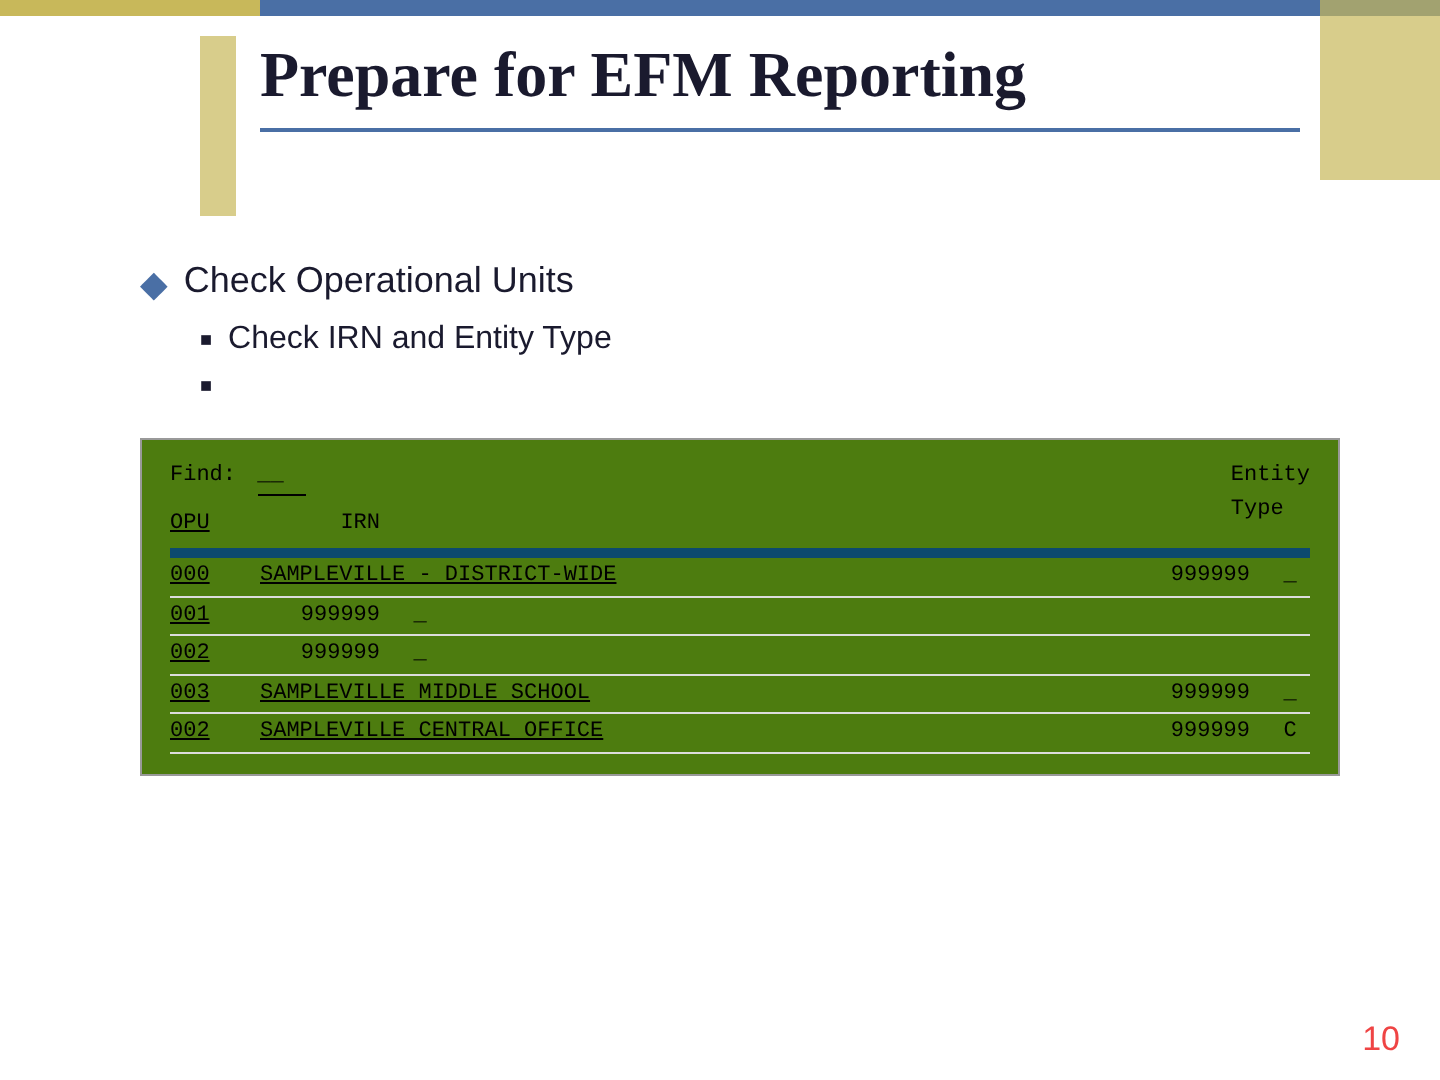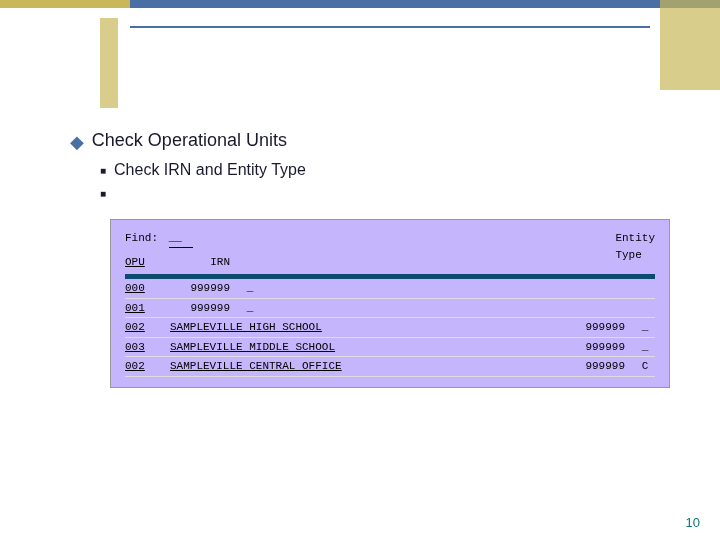--- a/index.html
+++ b/index.html
@@ -124,29 +124,28 @@
 
     .sub-bullet-square {
       color: #1a1a2e;
       font-size: 10px;
       margin-top: 4px;
       flex-shrink: 0;
     }
 
     
     .terminal-box {
-      background: #c4b5fd;
+      background: #4d7c0f;
       border: 1px solid #999;
       padding: 10px 14px;
       font-family: 'Courier New', Courier, monospace;
       font-size: 11px;
       color: #000;
       margin-top: 12px;
       line-height: 1.5;
-      margin-left: 40px;
     }
 
     .terminal-find-row {
       margin-bottom: 6px;
     }
 
     .terminal-find-input {
       display: inline-block;
       border-bottom: 1px solid #000;
       width: 24px;
@@ -185,37 +184,38 @@
     .col-entity {
       width: 20px;
       text-align: center;
     }
 
     
     .page-number {
       position: absolute;
       bottom: 10px;
       right: 20px;
-      font-size: 13px;
-      color: #0f766e;
+      font-size: 17px;
+      color: #ef4444;
     }
   </style>
 </head>
 <body>
 
 <div class="top-bar-container">
   <div class="top-bar-gold"></div>
   <div class="top-bar-blue"></div>
 </div>
 
 <div class="right-accent"></div>
 
 <div class="left-accent-bar"></div>
 
 <div class="title-section">
+  <div class="slide-title">Prepare for EFM Reporting</div>
   <hr class="title-underline">
 </div>
 
 <div class="content-section">
 
   <ul class="bullet-list">
     <li class="bullet-main">
       <span class="bullet-diamond">◆</span>
       <span>Check Operational Units</span>
     </li>
@@ -245,33 +245,33 @@
     <div style="display:flex; margin-bottom:4px;">
       <span class="col-opu">OPU</span>
       <span class="col-irn">IRN</span>
       <span class="col-entity"></span>
     </div>
 
     <div class="terminal-data-rows">
 
       <div class="terminal-row">
         <span class="col-opu">000</span>
+        <span class="col-desc">SAMPLEVILLE - DISTRICT-WIDE</span>
         <span class="col-irn">999999</span>
         <span class="col-entity">_</span>
       </div>
 
       <div class="terminal-row">
         <span class="col-opu">001</span>
         <span class="col-irn">999999</span>
         <span class="col-entity">_</span>
       </div>
 
       <div class="terminal-row">
         <span class="col-opu">002</span>
-        <span class="col-desc">SAMPLEVILLE HIGH SCHOOL</span>
         <span class="col-irn">999999</span>
         <span class="col-entity">_</span>
       </div>
 
       <div class="terminal-row">
         <span class="col-opu">003</span>
         <span class="col-desc">SAMPLEVILLE MIDDLE SCHOOL</span>
         <span class="col-irn">999999</span>
         <span class="col-entity">_</span>
       </div>

